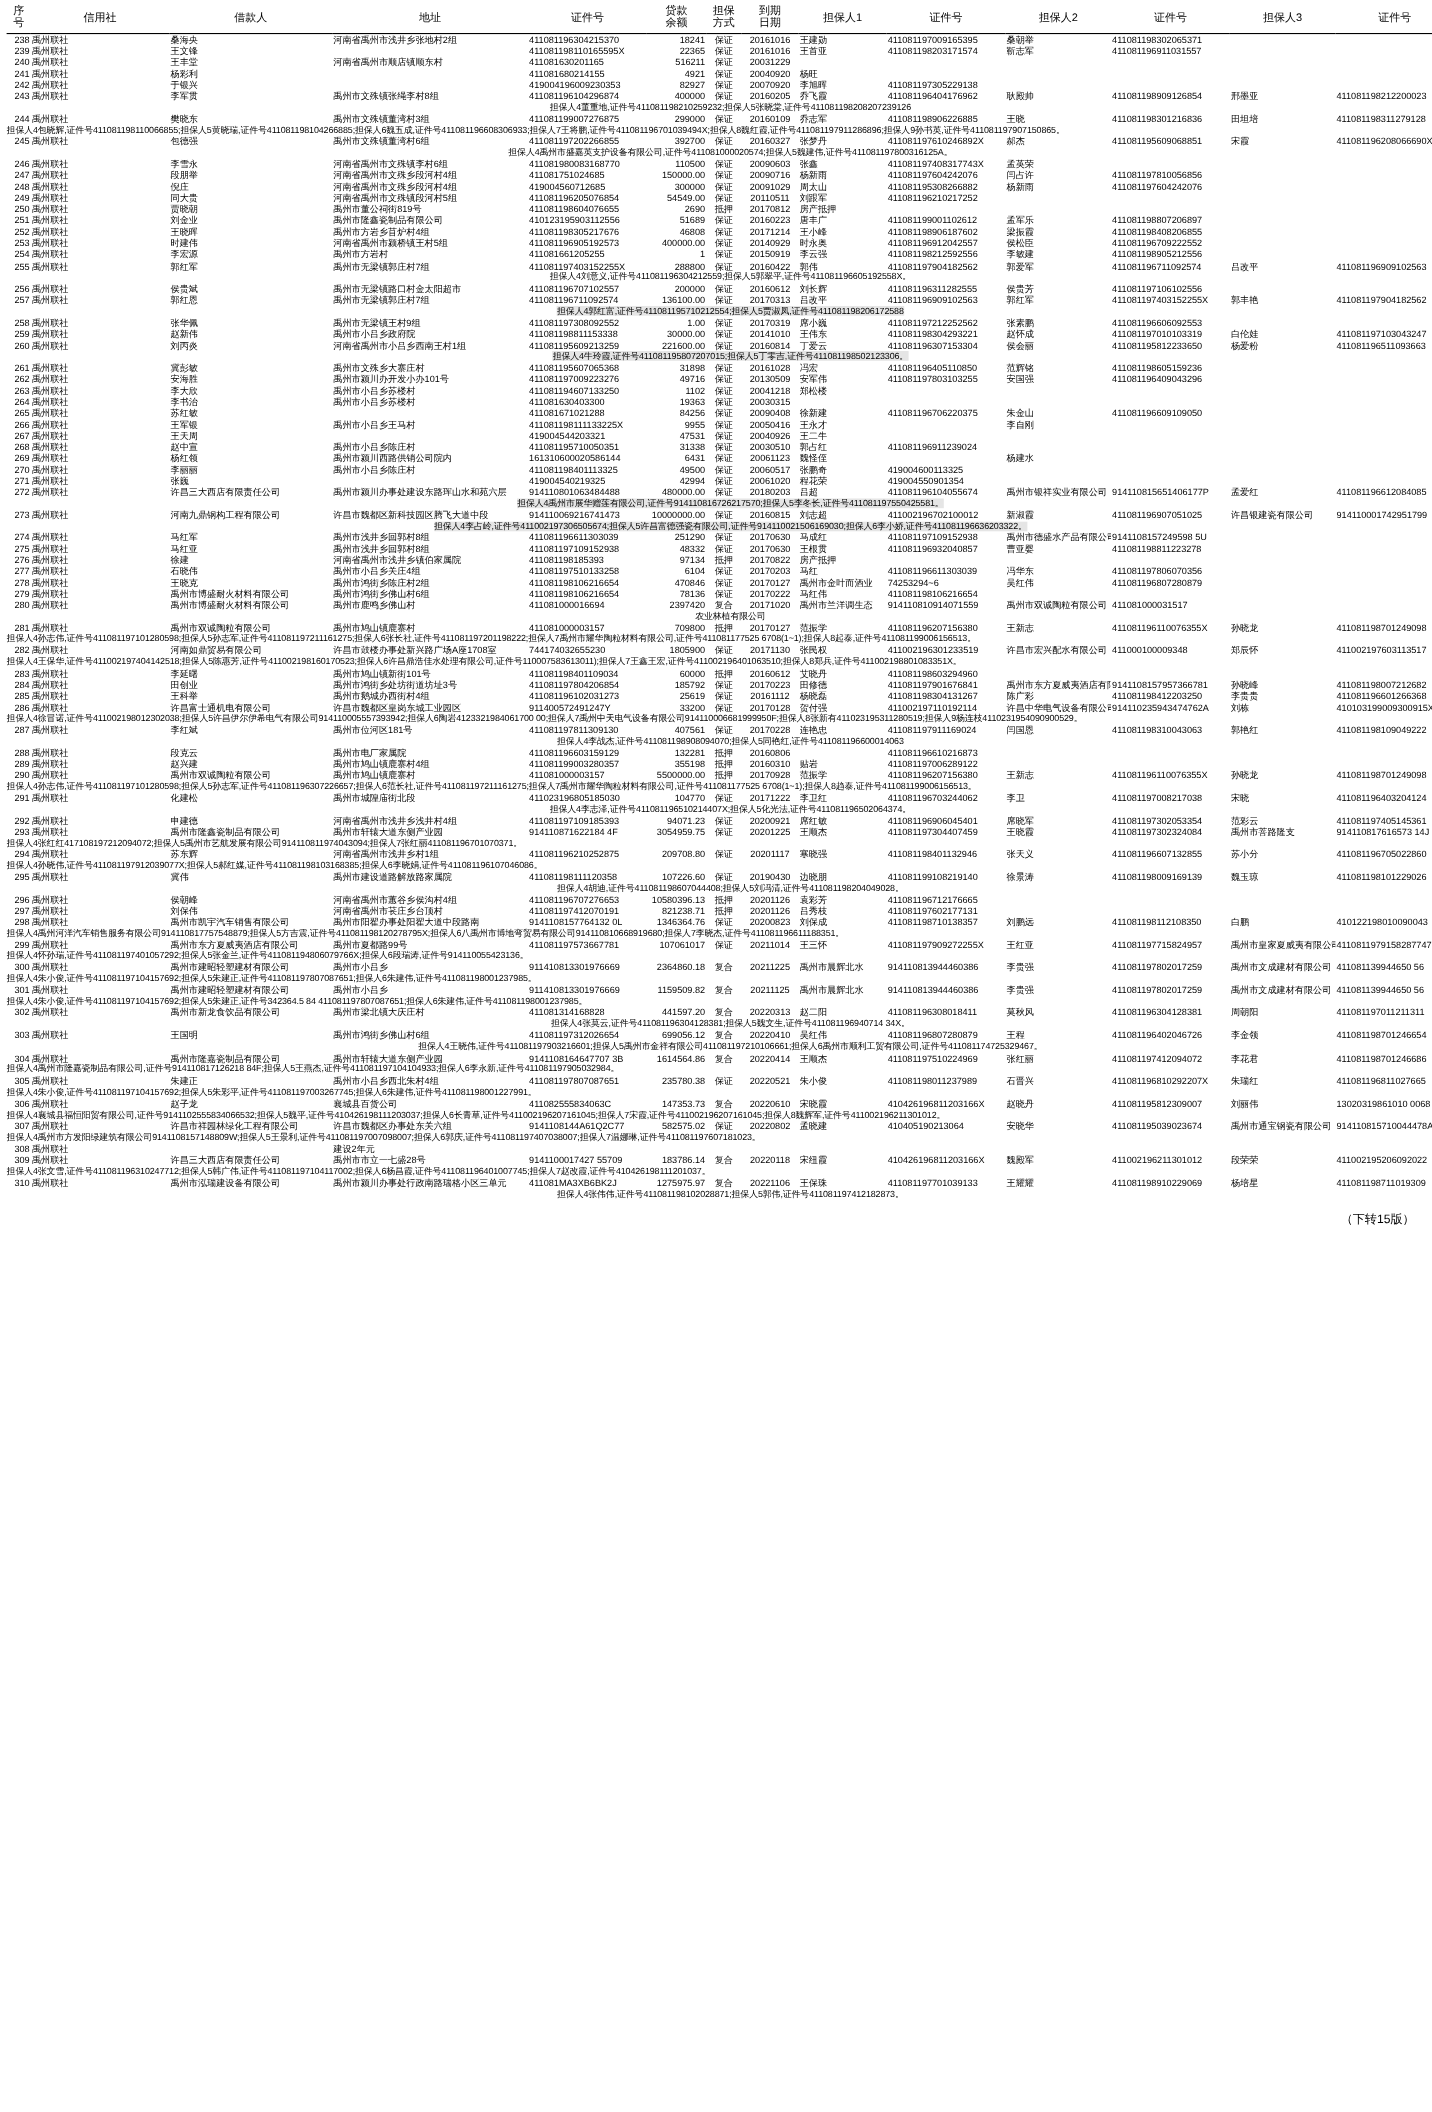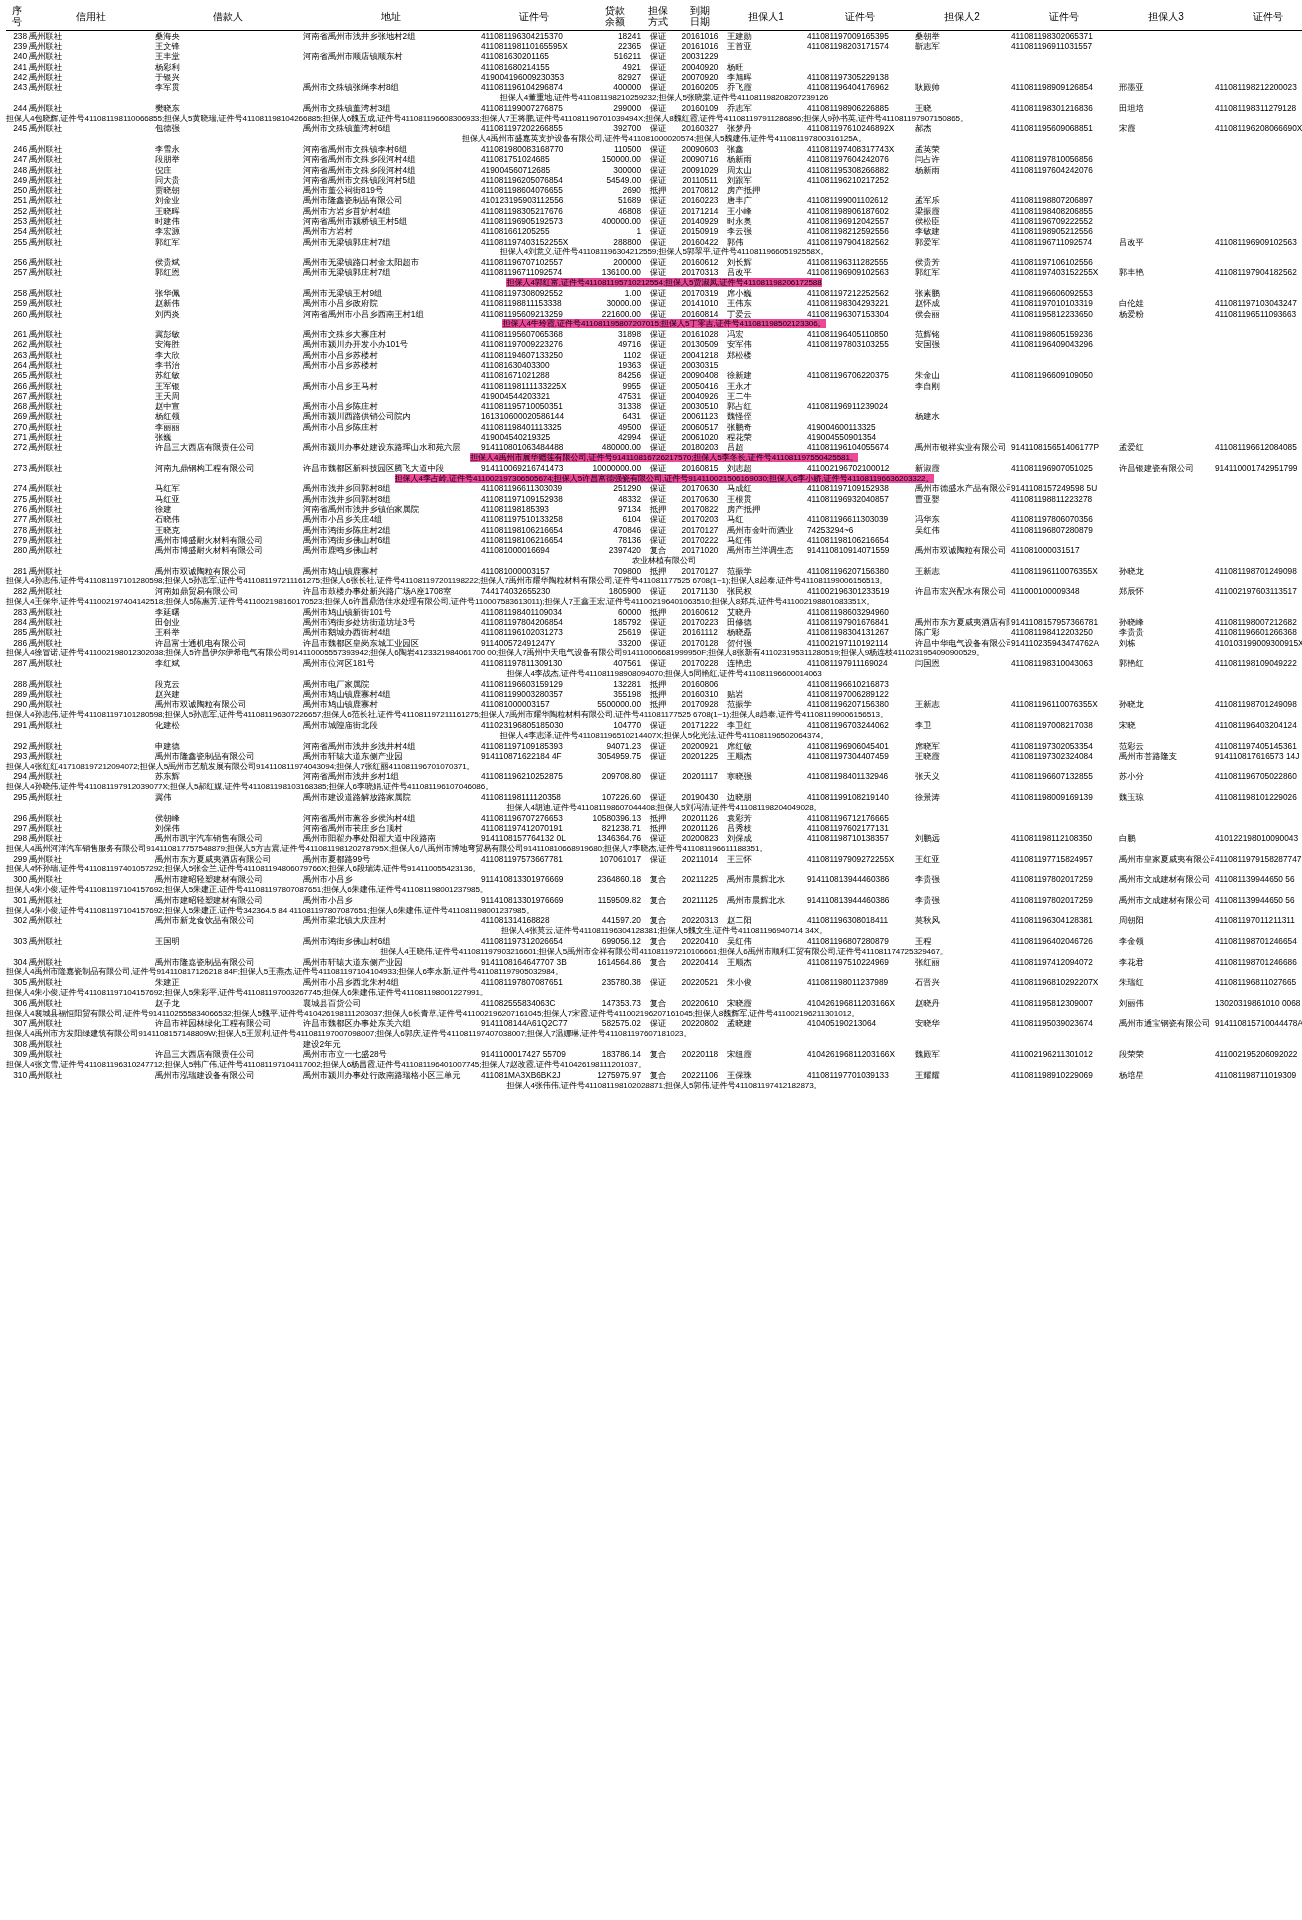--- a/index.html
+++ b/index.html
@@ -63,21 +63,21 @@
   tr.note td{
     white-space:normal;
     font-size:8.1px;
     line-height:1.15;
     padding:0 1px 1px 1px;
     letter-spacing:-0.1px;
   }
   tr.note.ind td{padding-left:0;}
   tr.note.center td{text-align:center;}
 
-  .hl{background:#ec4899;text-align:right;}
+  .hl{background:#e5e5e5;text-align:right;}
   .footer{
     text-align:right;
     font-size:11px;
     padding:10px 10px 6px 0;
   }
   .hdr-idcol{font-weight:bold;}
 </style>
 </head>
 <body>
 
@@ -1375,13 +1375,14 @@
           <td>王耀耀</td>
           <td>411081198910229069</td>
           <td>杨培星</td>
           <td>411081198711019309</td>
         </tr>
         <tr class="note center">
           <td colspan="14">担保人4张伟伟,证件号411081198102028871;担保人5郭伟,证件号411081197412182873。</td>
         </tr>
       </tbody>
   </table>
+  <div class="footer">（下转15版）</div>
 </div>
 
 </body></html>

